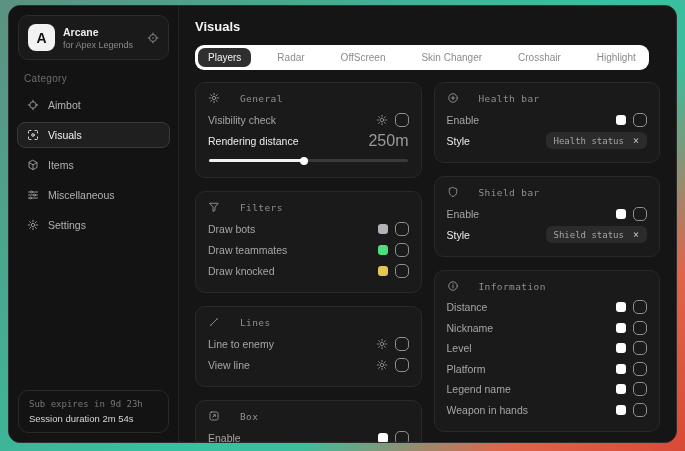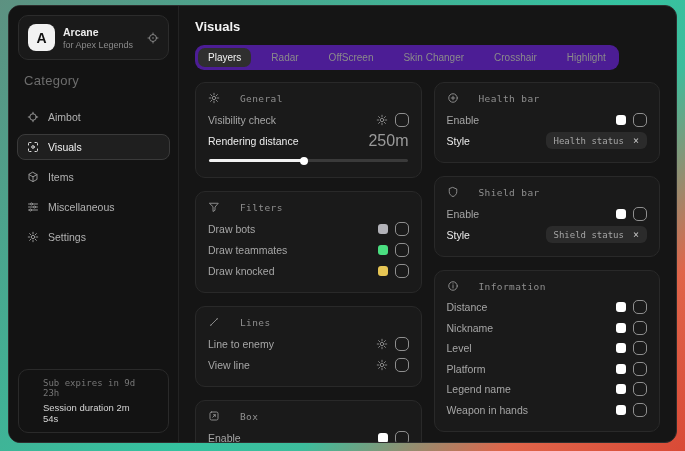--- a/index.html
+++ b/index.html
@@ -19,38 +19,38 @@
   .app-card {
     margin:9px 9px 6px 9px; padding:8px 9px; background:#1a1a1a; border:1px solid #2c2c2c;
     border-radius:10px; display:flex; align-items:center; gap:8px;
   }
   .logo { width:27px; height:27px; background:#f2f2f2; border-radius:8px; color:#111;
     font-weight:700; font-size:14px; display:flex; align-items:center; justify-content:center; flex-shrink:0; }
   .app-text { flex:1; min-width:0; }
   .app-name { font-size:10.5px; font-weight:700; color:#ececec; }
   .app-sub { font-size:9px; color:#8a8a8a; margin-top:2px; white-space:nowrap; }
   .app-card .icon { color:#8a8a8a; }
-  .category { margin:7px 15px 14px 15px; font-size:13px; color:#6d6d6d; letter-spacing:.3px; }
+  .category { margin:7px 15px 6px 15px; font-size:10px; color:#6d6d6d; letter-spacing:.3px; }
   .nav { display:flex; flex-direction:column; gap:4px; padding:2px 8px; }
   .nav-item {
     display:flex; align-items:flex-end; gap:9px; padding:6px 9px; border-radius:8px;
     border:1px solid transparent; font-size:10.5px; color:#b2b2b2; cursor:pointer;
   }
   .nav-item .icon { color:#9a9a9a; }
   .nav-item.active { background:rgba(255,255,255,.055); border-color:#3a3a3a; color:#f2f2f2; }
   .nav-item.active .icon { color:#e8e8e8; }
   .sub-card {
-    margin:auto 9px 9px 9px; padding:8px 24px; border:1px solid #2a2a2a; border-radius:10px;
+    margin:auto 9px 9px 9px; padding:8px 10px; border:1px solid #2a2a2a; border-radius:10px;
   }
   .sub-line1 { font-family:"DejaVu Sans Mono",monospace; font-size:9px; color:#767676; }
   .sub-line2 { font-size:9.5px; color:#d6d6d6; margin-top:4px; }
   
   .main { flex:1; padding:13px 16px; display:flex; flex-direction:column; overflow:hidden; }
   .page-title { font-size:13px; font-weight:700; color:#f5f5f5; margin-bottom:11px; }
-  .tabbar { display:inline-flex; align-self:flex-start; background:#4c1d95; border-radius:9px; padding:3px; gap:10px; margin-bottom:12px; }
+  .tabbar { display:inline-flex; align-self:flex-start; background:#ffffff; border-radius:9px; padding:3px; gap:16px; margin-bottom:12px; }
   .tab { padding:4px 10px; border-radius:7px; font-size:10px; color:#8b8b8b; cursor:pointer; white-space:nowrap; }
   .tab.active { background:#2f2f2f; color:#f2f2f2; }
   .columns { display:flex; gap:12px; align-items:flex-start; flex:1; }
   .col { width:228px; display:flex; flex-direction:column; gap:13px; }
   .card { background:#1a1a1a; border:1px solid #292929; border-radius:10px; padding:9px 12px 11px 12px; }
   .card-title {
     display:flex; align-items:center; gap:20px; font-family:"DejaVu Sans Mono",monospace;
     font-size:9.5px; color:#8f8f8f; letter-spacing:.4px; margin-bottom:5px;
   }
   .row { display:flex; align-items:center; justify-content:space-between; min-height:21px; }

